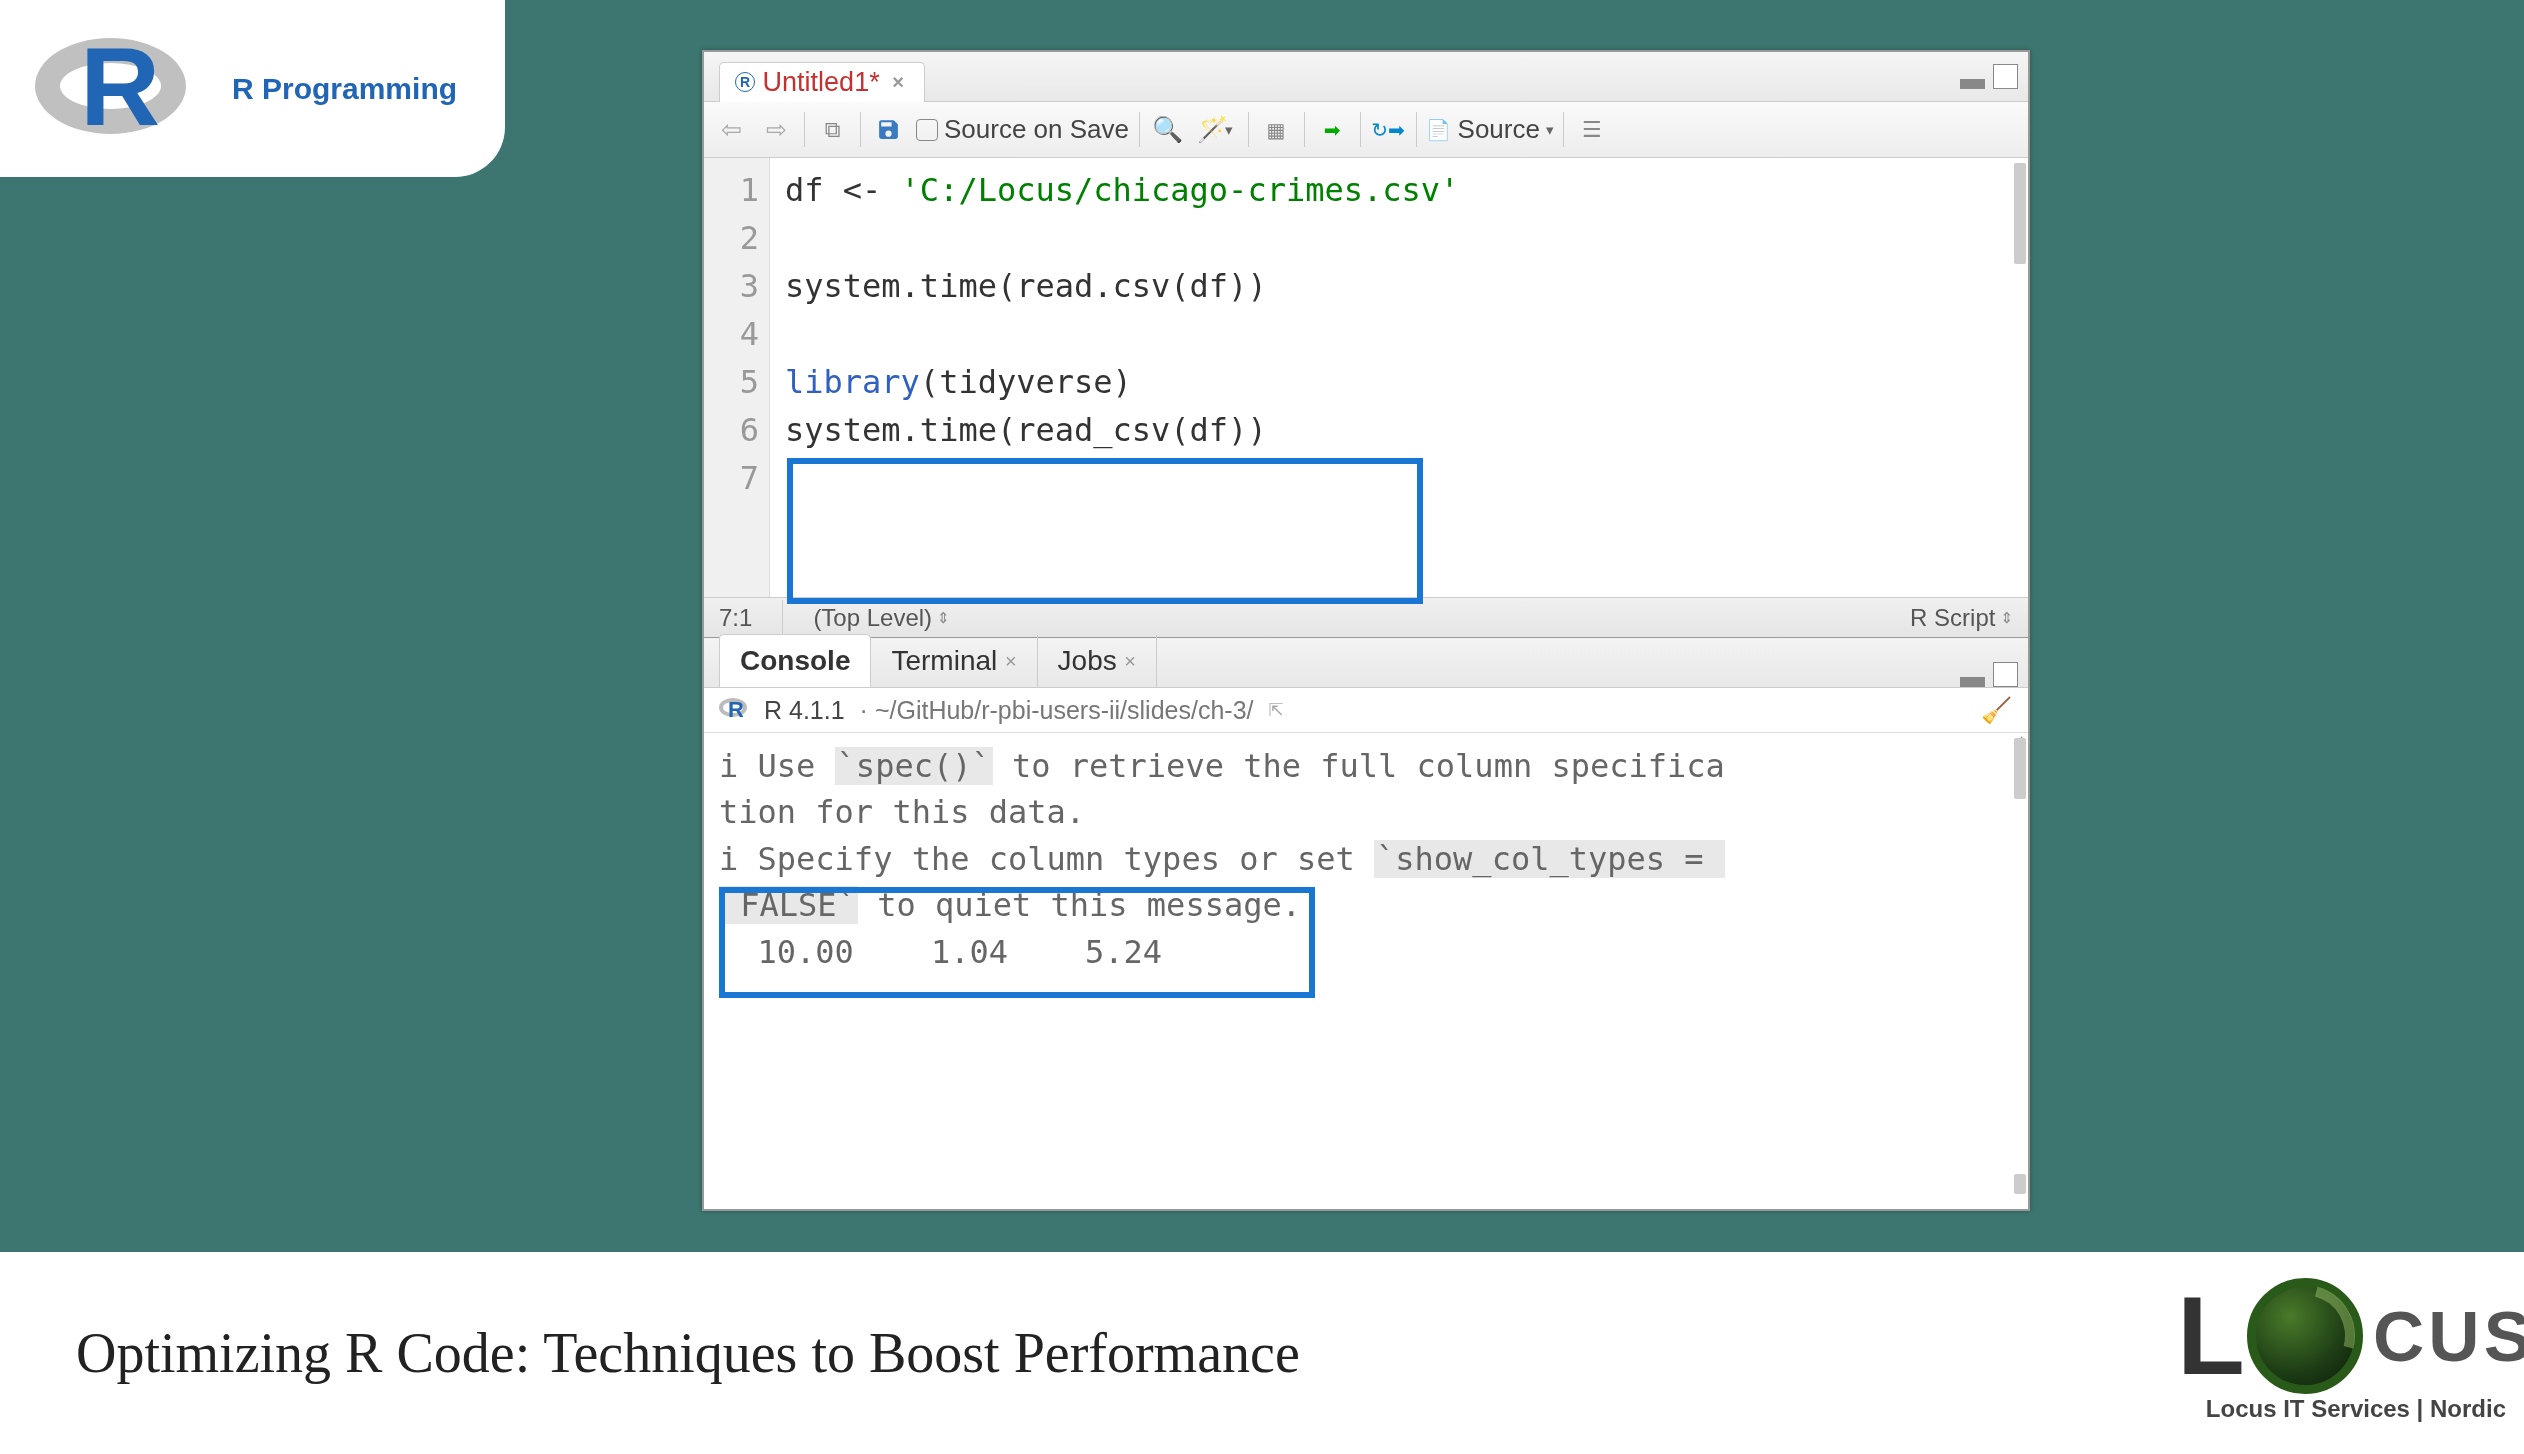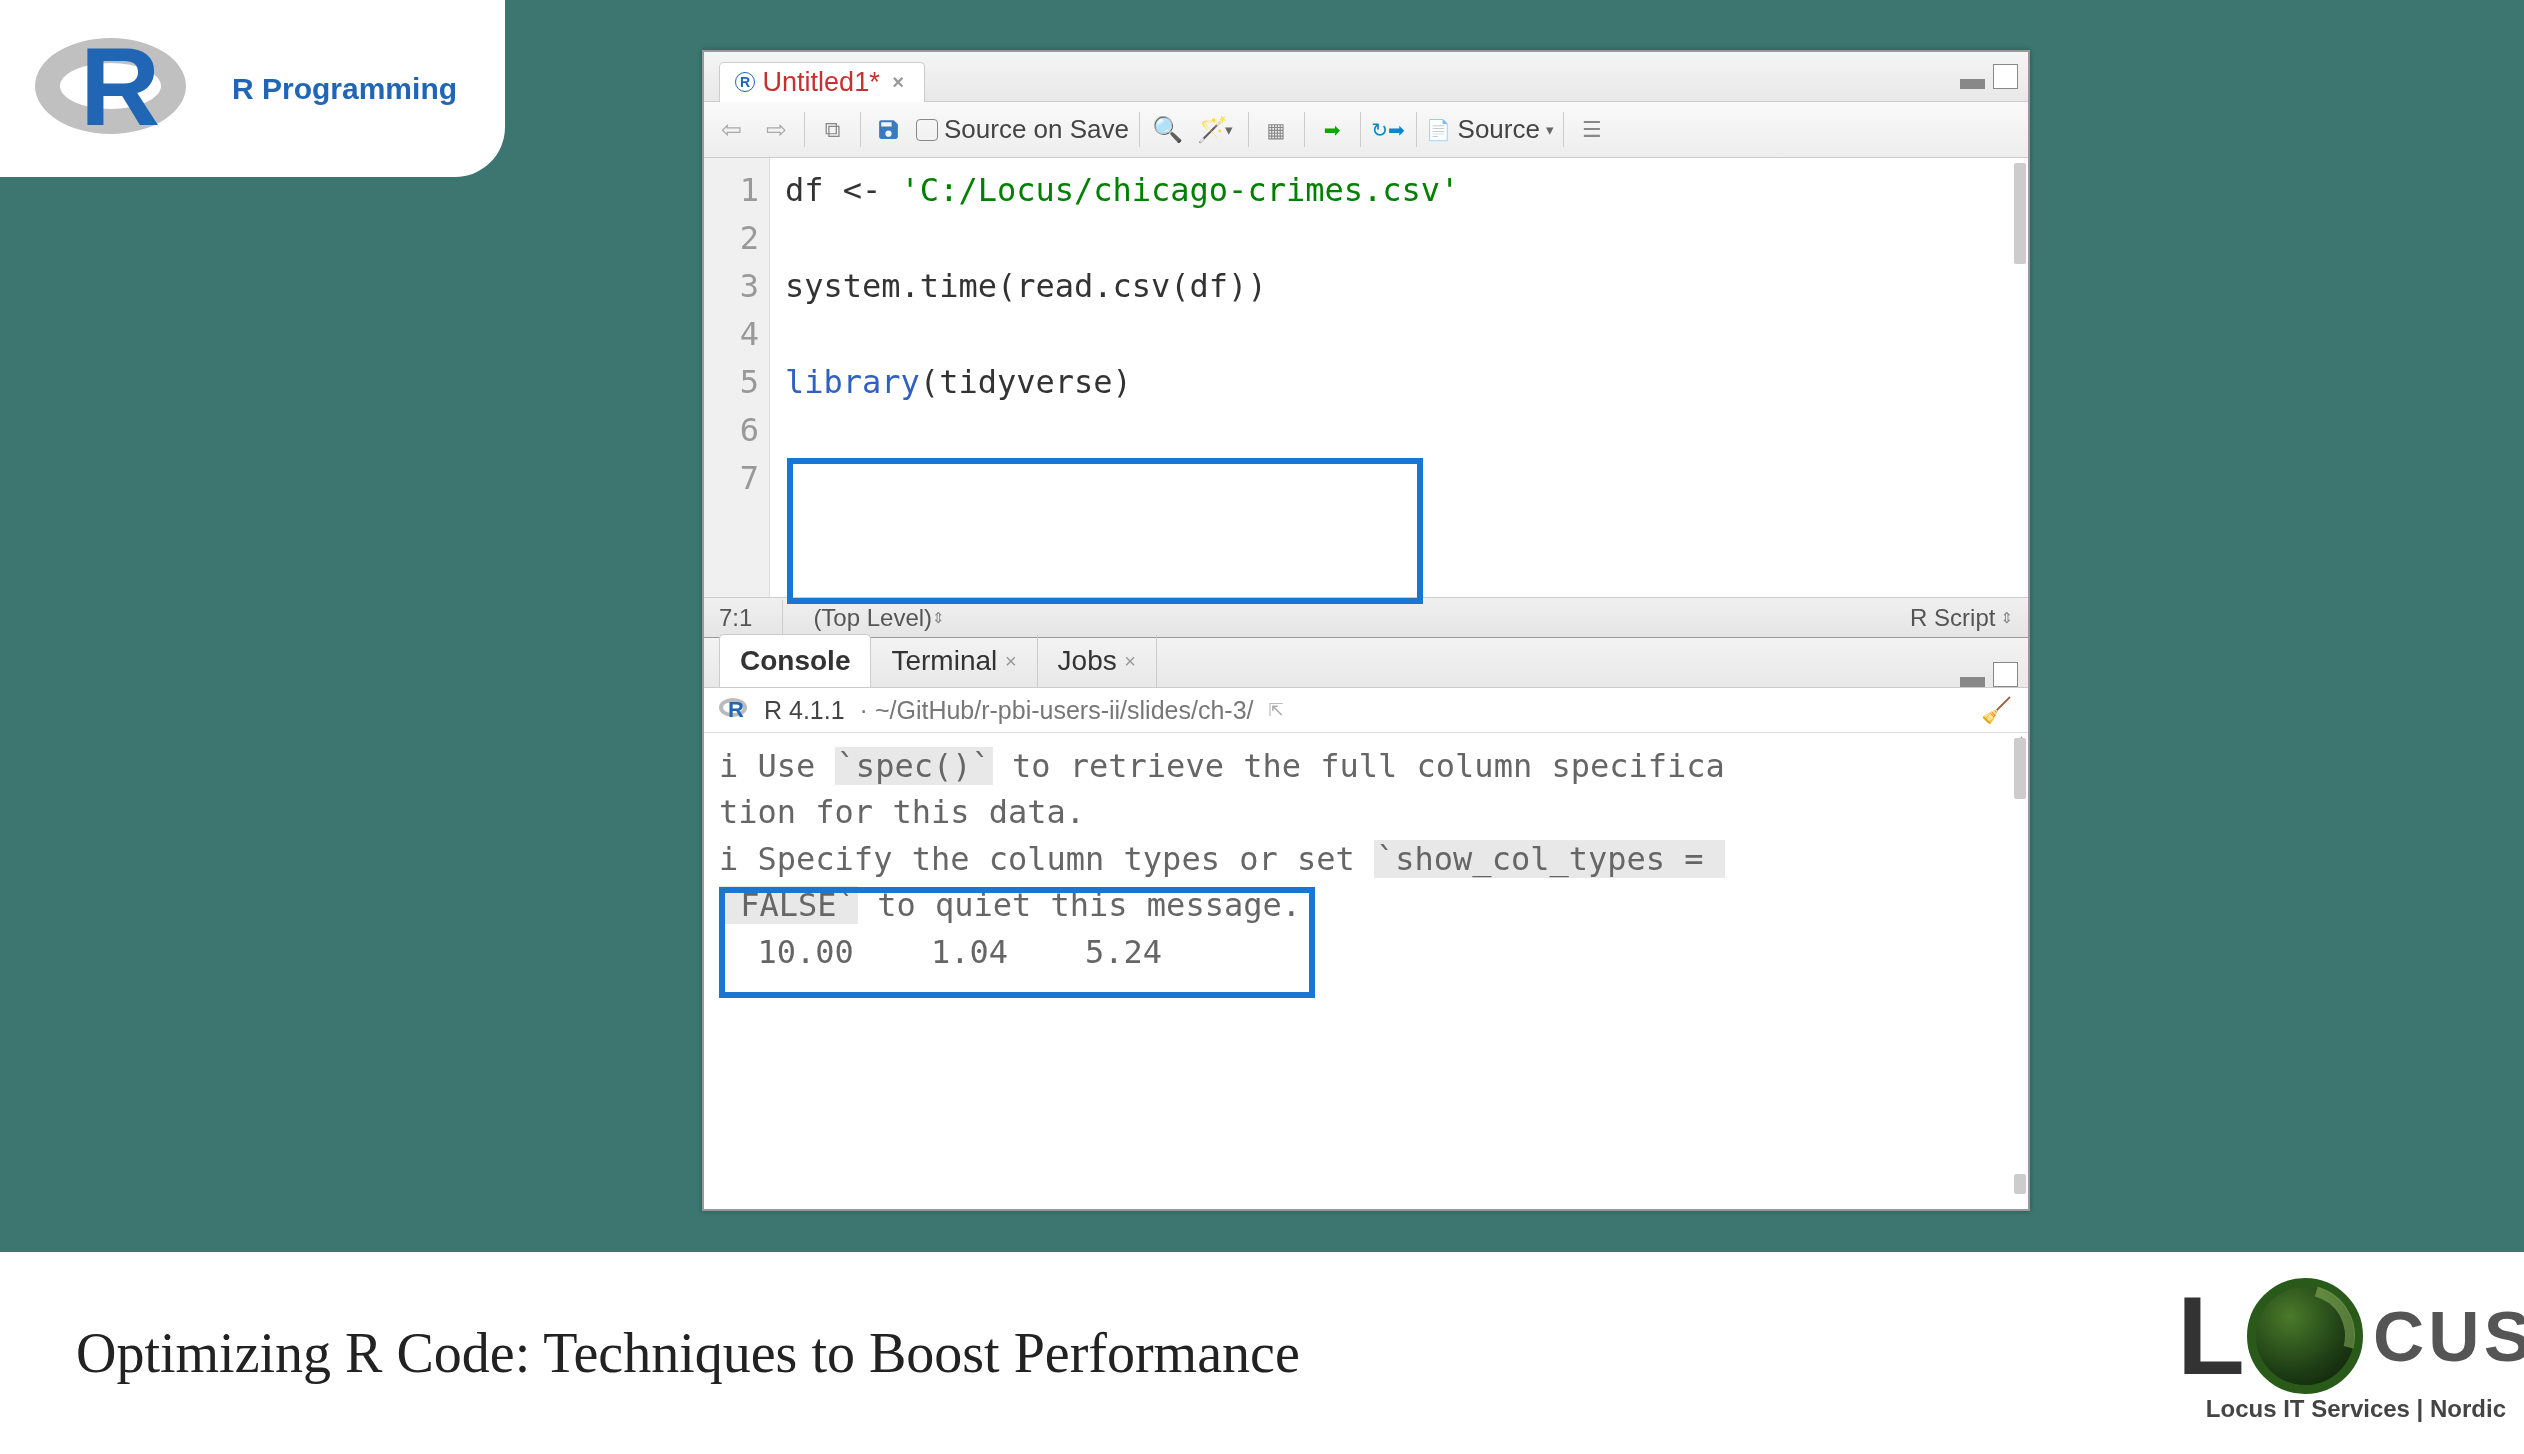--- a/index.html
+++ b/index.html
@@ -241,20 +241,21 @@
   display: flex;
   align-items: center;
   padding: 4px 15px;
   font-size: 24px;
   color: #555;
   gap: 30px;
 }
 .scope-selector {
   display: flex;
   align-items: center;
+  gap: 5px;
 }
 .spacer { flex: 1; }
 .script-type {
   display: flex;
   align-items: center;
   gap: 5px;
 }
 .updown { font-size: 15px; color: #888; }
 
 .console-pane {
@@ -548,20 +549,21 @@
         <span class="gutter-line">5</span>
         <span class="gutter-line">6</span>
         <span class="gutter-line">7</span>
       </div>
       <div class="code-area">
         <span class="code-line"><span class="c-var">df</span><span class="c-op"> &lt;- </span><span class="c-str">'C:/Locus/chicago-crimes.csv'</span></span>
         <span class="code-line"> </span>
         <span class="code-line c-var">system.time(read.csv(df))</span>
         <span class="code-line"> </span>
         <span class="code-line"><span class="c-fn">library</span><span class="c-var">(tidyverse)</span></span>
+        <span class="code-line c-var">system.time(read_csv(df))</span>
         <span class="code-line"> </span>
         <div class="scrollbar-editor"></div>
       </div>
       <div class="highlight-box-1"></div>
     </div>
 
     <div class="editor-status">
       <span>7:1</span>
       <div class="tb-sep"></div>
       <div class="scope-selector">

